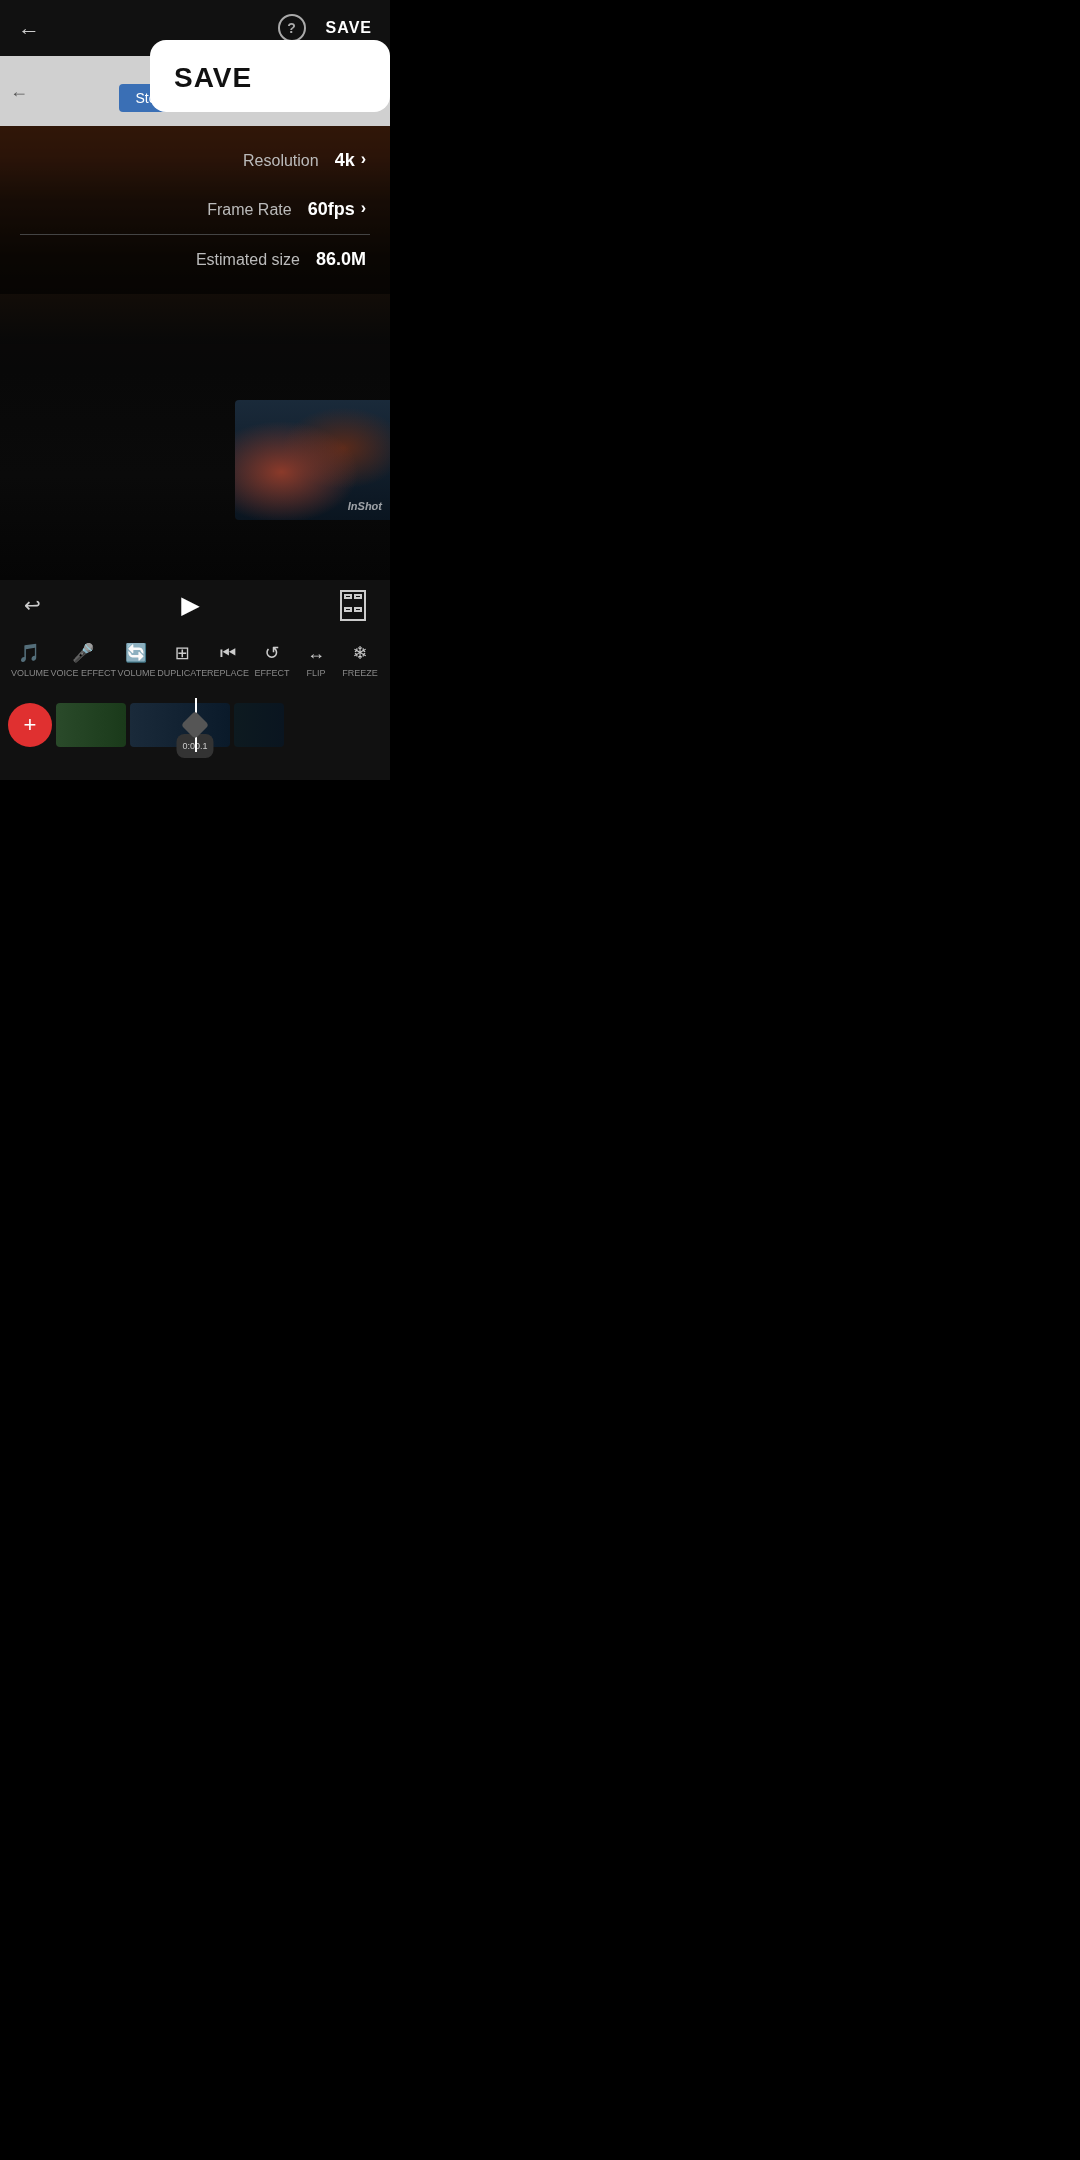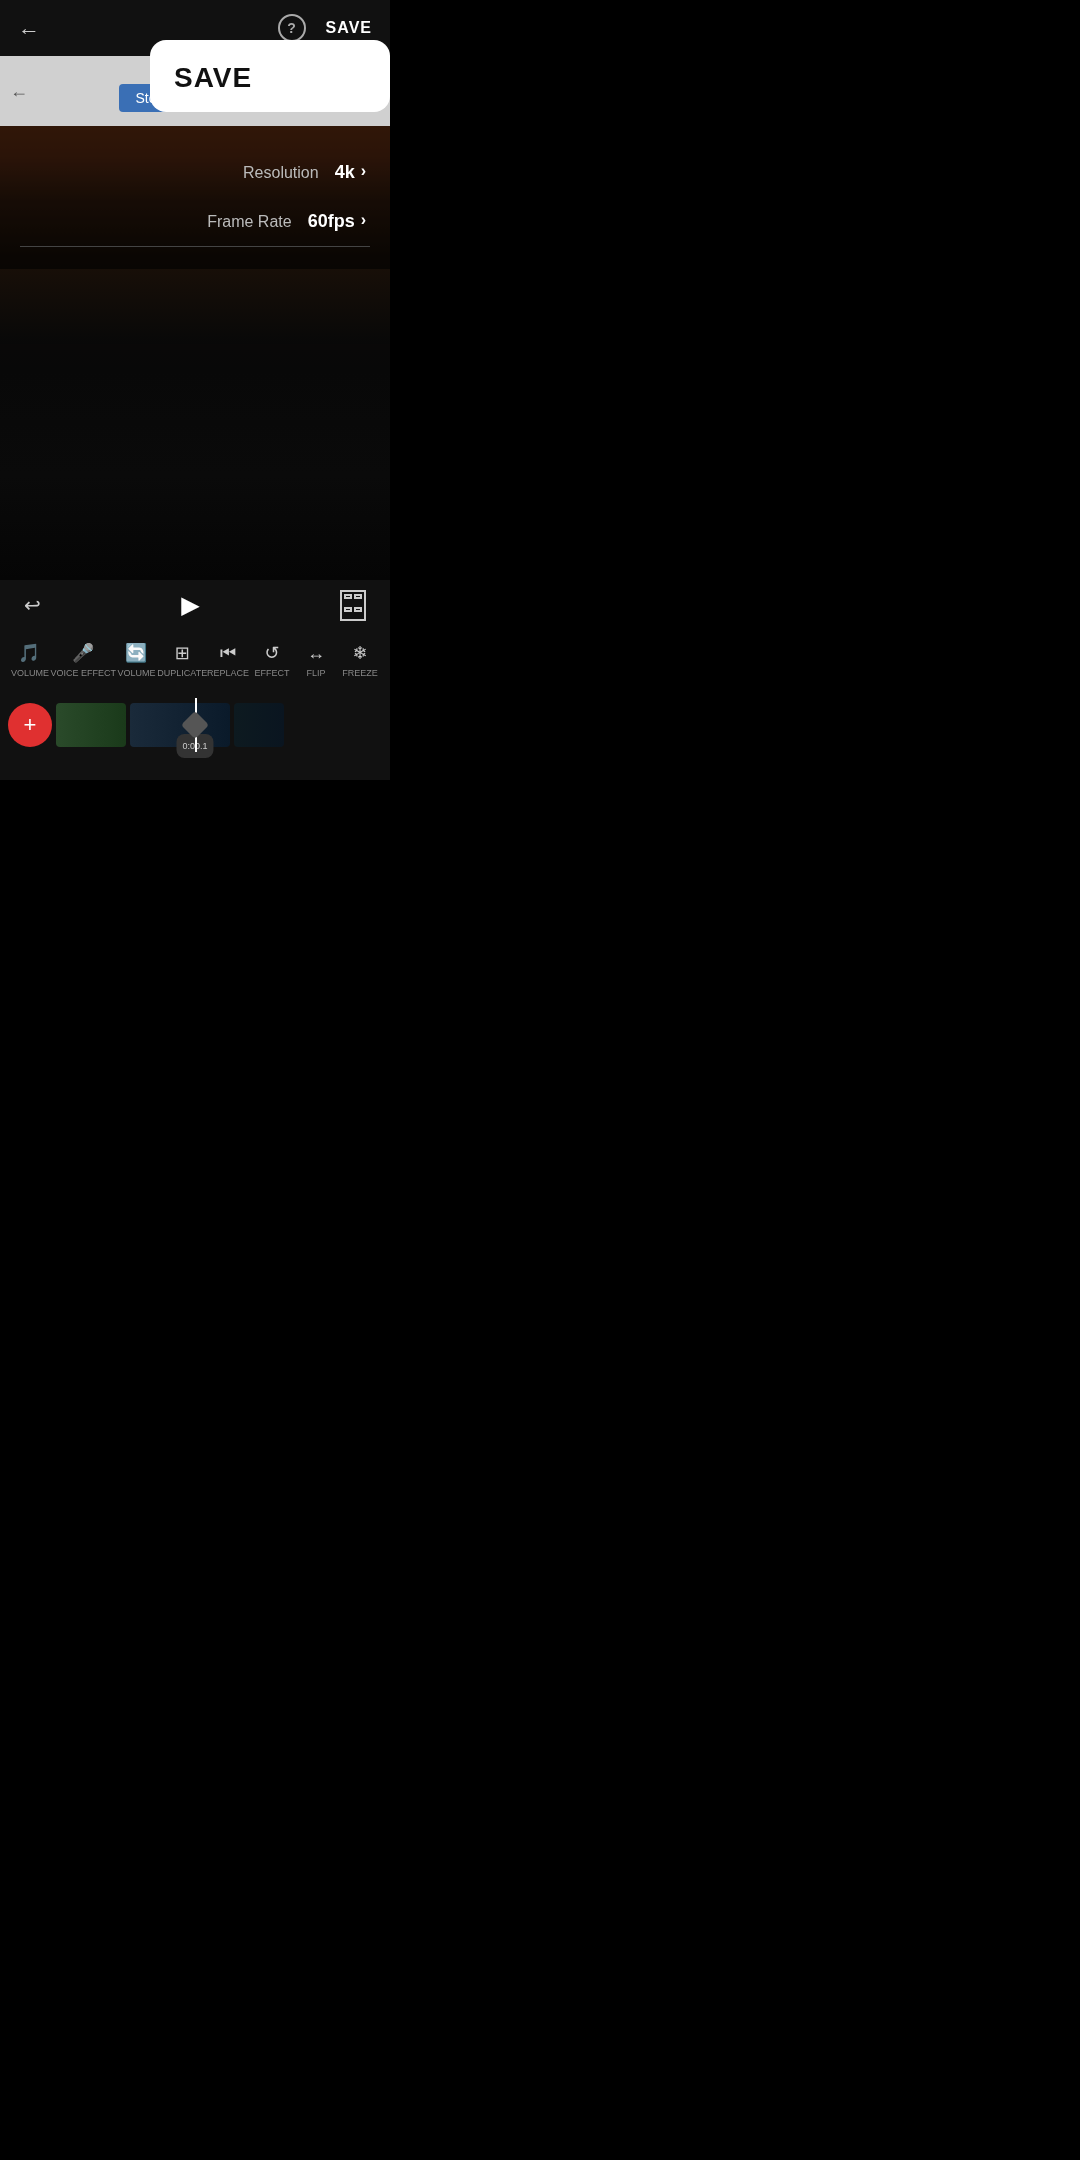--- a/index.html
+++ b/index.html
@@ -131,21 +131,21 @@
     }
 
     
     .settings-area {
       position: absolute;
       top: 126px;
       left: 0;
       right: 0;
       background: rgba(0,0,0,0.6);
       z-index: 6;
-      padding: 22px 0;
+      padding: 10px 0;
     }
 
     .setting-row {
       display: flex;
       align-items: center;
       justify-content: flex-end;
       padding: 14px 24px;
       gap: 16px;
     }
 
@@ -426,25 +426,33 @@
   <div class="setting-row">
     <span class="setting-label">Frame Rate</span>
     <div class="setting-value">
       <span>60fps</span>
       <span class="chevron-right">›</span>
     </div>
   </div>
 
   <div class="divider"></div>
 
+  <div class="setting-row">
+    <span class="setting-label">Estimated size</span>
+    <span class="setting-value">86.0M</span>
+  </div>
 </div>
 
 <div class="video-preview">
   <div class="sunset-overlay"></div>
 
+  <div class="thumbnail-br">
+    <div class="thumbnail-content"></div>
+    <span class="inshot-watermark">InShot</span>
+  </div>
 </div>
 
 <div class="bottom-controls">
 
   <div class="playback-row">
     <span class="playback-icon">↩</span>
     <span class="play-btn">▶</span>
     <div class="fullscreen-icon">
       <svg width="18" height="18" viewBox="0 0 18 18" fill="none">
         <rect x="1" y="1" width="6" height="3" stroke="#ccc" stroke-width="2" fill="none"></rect>

